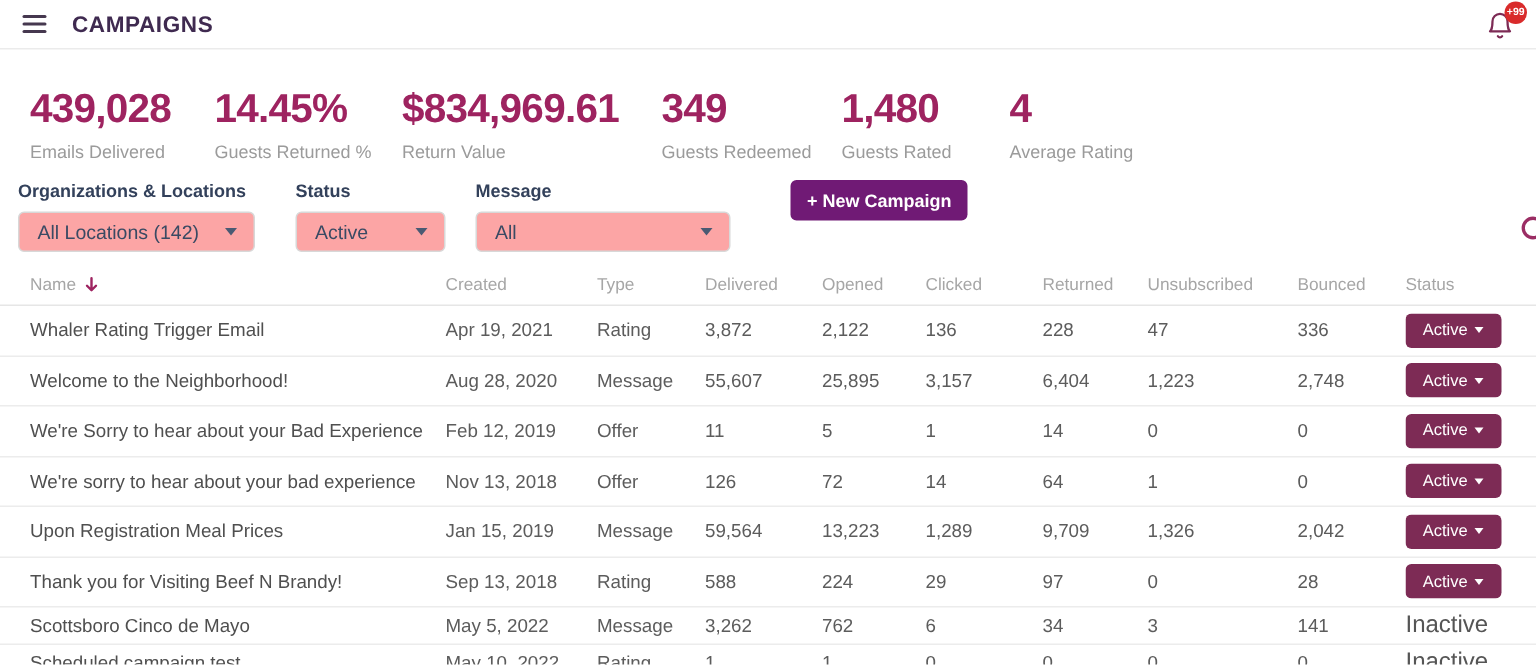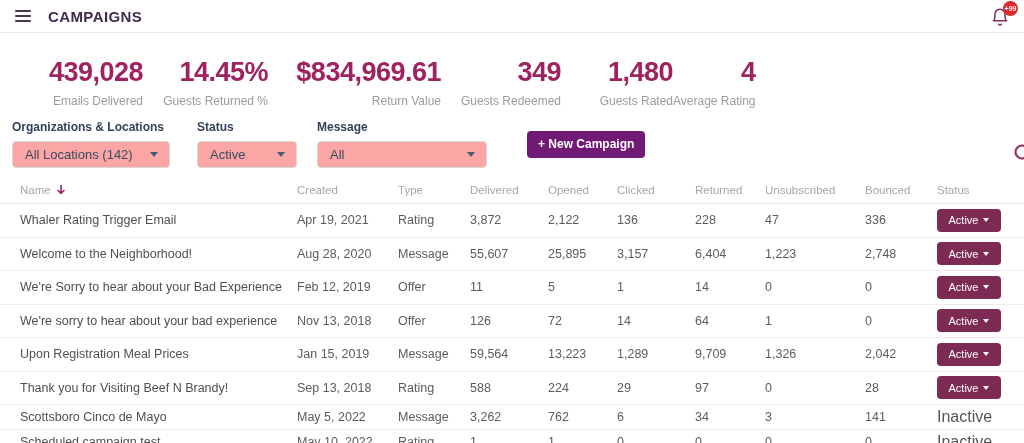--- a/index.html
+++ b/index.html
@@ -34,35 +34,35 @@
   .bell-wrap svg { position: absolute; left: 0; bottom: 0; }
   .notif-badge {
     position: absolute; top: -3px; right: -6px;
     min-width: 15px; height: 15px; border-radius: 50%;
     background: #d92b2b; color: #fff;
     font-size: 7px; font-weight: 700;
     display: flex; align-items: center; justify-content: center;
   }
 
   
-  .stats { display: flex; padding: 26px 0 0 20px; text-align: right; }
+  .stats { display: flex; padding: 26px 0 0 20px; }
   .stat:nth-child(1) { width: 123px; }
   .stat:nth-child(2) { width: 125px; }
   .stat:nth-child(3) { width: 173px; }
   .stat:nth-child(4) { width: 120px; }
   .stat:nth-child(5) { width: 112px; }
   .stat-value {
     font-size: 27px; font-weight: 700; color: #9e2360;
     line-height: 1; letter-spacing: -0.5px; white-space: nowrap;
   }
   .stat-label { font-size: 12px; color: #9b9b9b; margin-top: 8px; white-space: nowrap; }
 
   
   .filters {
-    display: flex; align-items: center;
+    display: flex; align-items: flex-start;
     padding-left: 12px; margin-top: 12px;
     position: relative; height: 48px;
   }
   .filter-group { display: flex; flex-direction: column; }
   .fg-orgs { width: 158px; margin-right: 27px; }
   .fg-status { width: 100px; margin-right: 20px; }
   .fg-message { width: 170px; margin-right: 40px; }
   .filter-label { font-size: 12px; font-weight: 700; color: #33415b; margin-bottom: 7px; }
   .dropdown {
     height: 27px; border: 1px solid #d8d8d8; border-radius: 4px;

